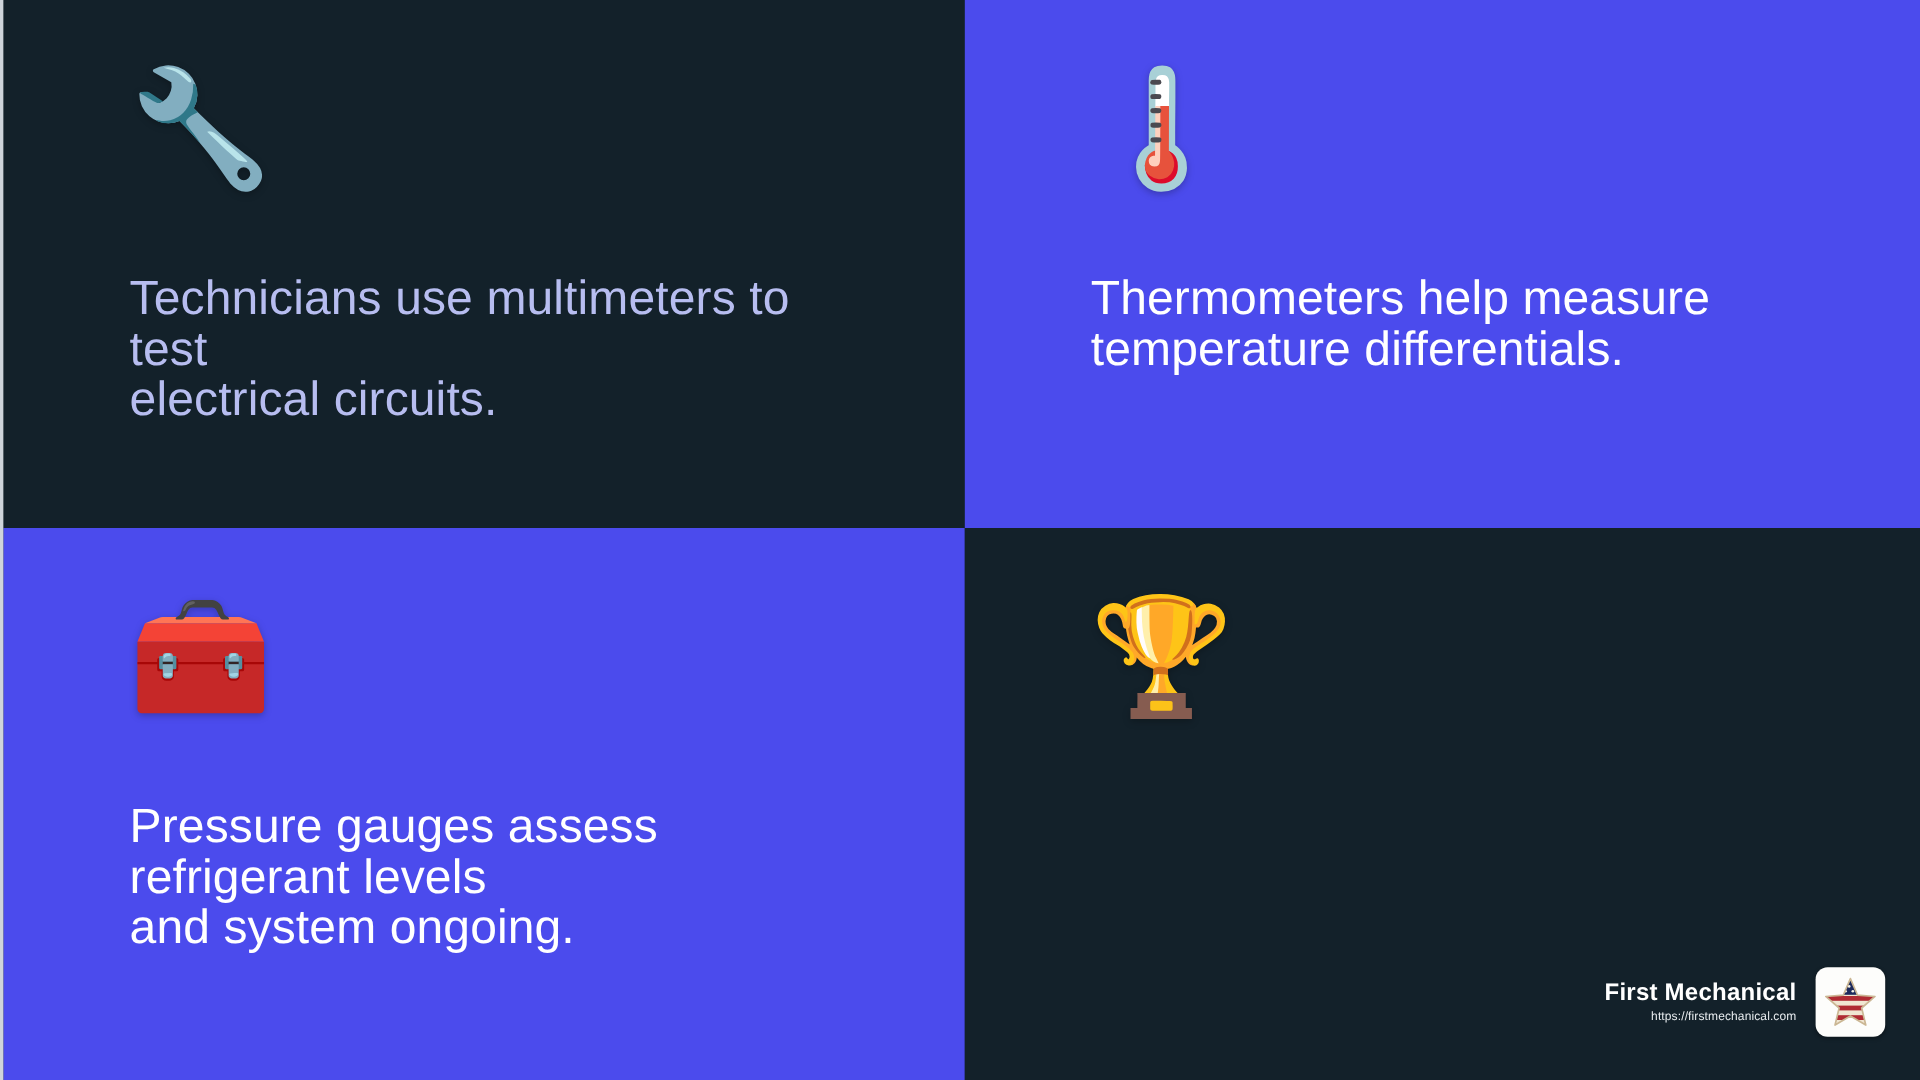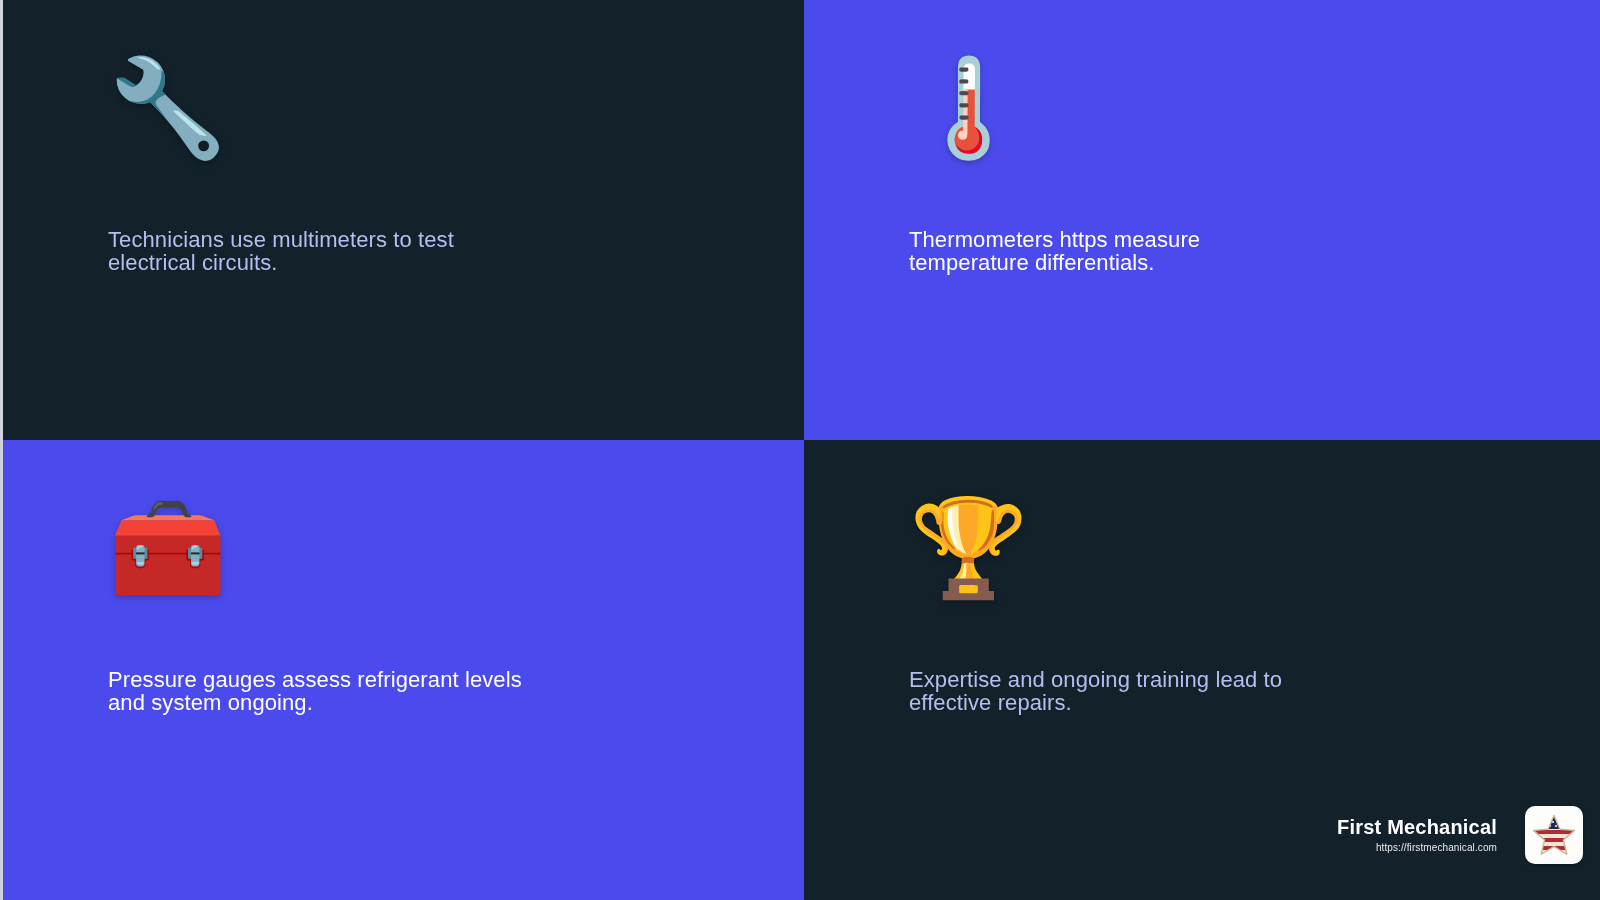--- a/index.html
+++ b/index.html
@@ -42,38 +42,38 @@
     align-items:flex-start;
   }
   .emoji {
     font-size:96px;
     line-height:1;
     display:block;
     filter:drop-shadow(0 2px 3px rgba(0,0,0,.25));
   }
   .caption {
     margin-top:38px;
-    font-size:22px;
+    font-size:40px;
     line-height:1.05;
     font-weight:400;
     letter-spacing:.1px;
     max-width:620px;
     white-space:pre-line;
   }
   .caption.light  { color:#ffffff; }
   .caption.lav    { color:#b7bdf0; }
 
   
   #brand {
     position:absolute;
-    right:20px;
+    right:32px;
     bottom:36px;
     display:flex;
     align-items:center;
-    gap:28px;
+    gap:16px;
   }
   #brand-text { text-align:right; }
   #brand-name {
     color:#ffffff;
     font-size:20px;
     font-weight:bold;
     line-height:1.25;
     letter-spacing:.2px;
   }
   #brand-url {
@@ -107,42 +107,40 @@
       <div class="caption lav">Technicians use multimeters to test
 electrical circuits.</div>
     </div>
   </div>
 
   <div class="panel blue q-tr">
     <div class="panel-inner">
       <div class="icon-wrap">
         <span class="emoji">🌡️</span>
       </div>
-      <div class="caption light">Thermometers https measure
+      <div class="caption light">Thermometers help measure
 temperature differentials.</div>
     </div>
   </div>
 
   <div class="panel blue q-bl">
     <div class="panel-inner">
       <div class="icon-wrap">
         <span class="emoji">🧰</span>
       </div>
       <div class="caption light">Pressure gauges assess refrigerant levels
 and system ongoing.</div>
     </div>
   </div>
 
   <div class="panel dark q-br">
     <div class="panel-inner">
       <div class="icon-wrap">
         <span class="emoji">🏆</span>
       </div>
-      <div class="caption lav">Expertise and ongoing training lead to
-effective repairs.</div>
     </div>
 
     <div id="brand">
       <div id="brand-text">
         <div id="brand-name">First Mechanical</div>
         <div id="brand-url">https://firstmechanical.com</div>
       </div>
       <div id="brand-logo">
         <svg width="46" height="46" viewBox="0 0 46 46" aria-hidden="true">
           <defs>

